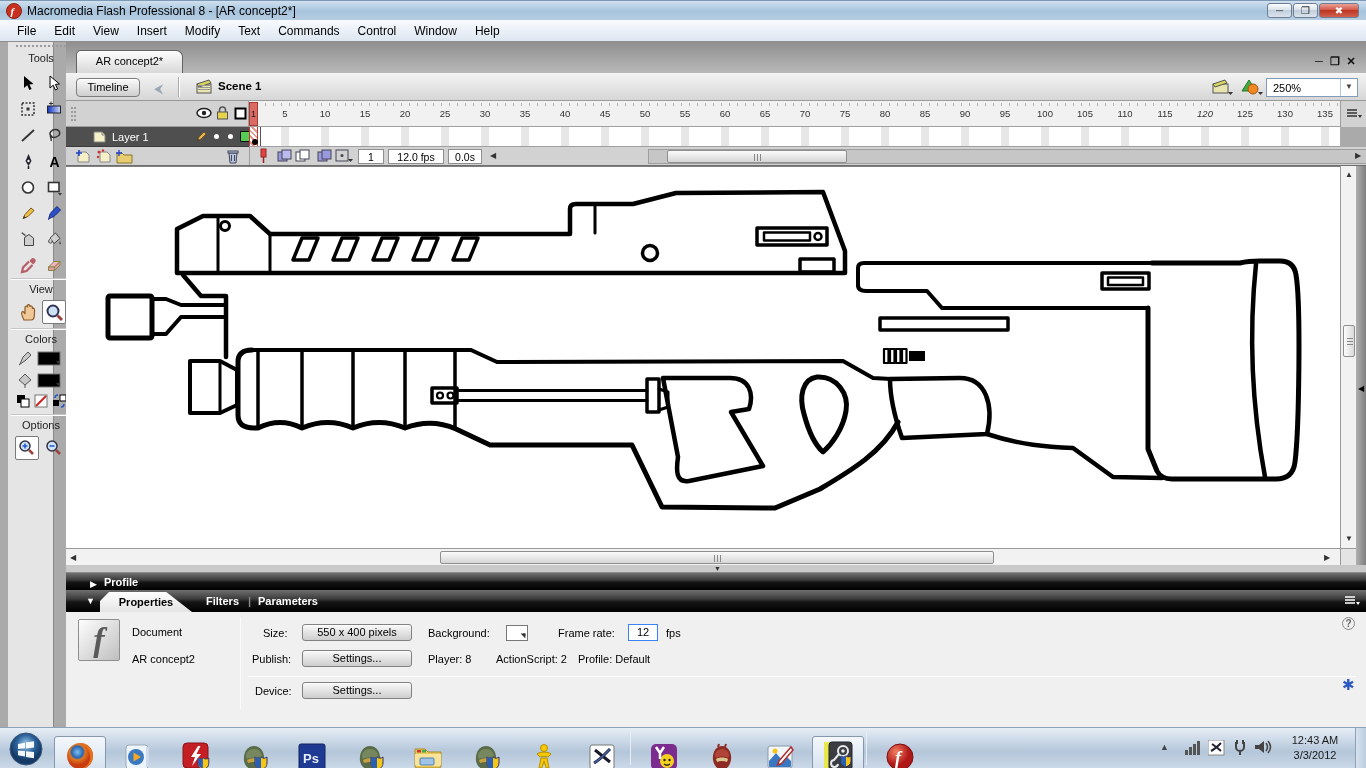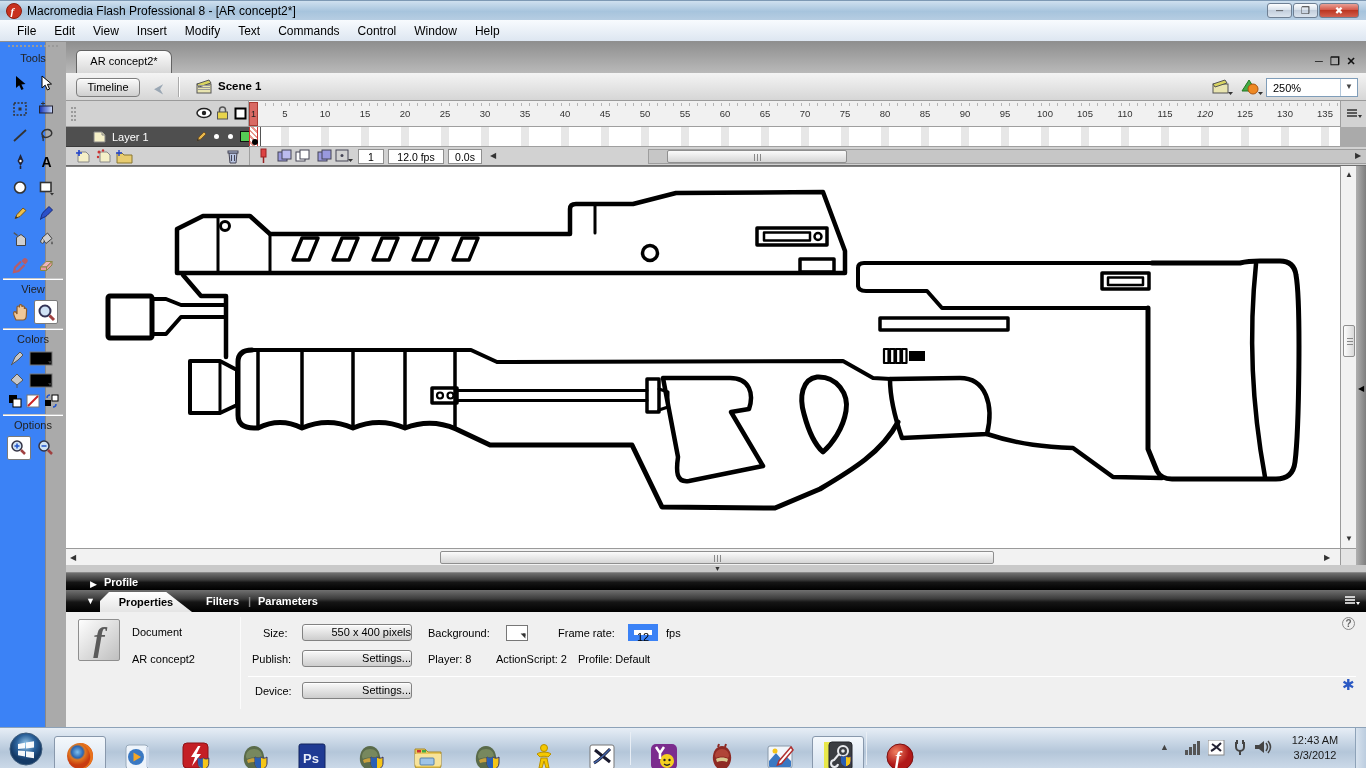--- a/index.html
+++ b/index.html
@@ -8,29 +8,29 @@
 .abs{position:absolute}
 
 #titlebar{left:0;top:0;width:1366px;height:20px;background:linear-gradient(#cfe0ef,#a7c4dd 55%,#b6cde2);border-top:1px solid #7e99b4}
 #title-text{left:27px;top:3px;font-size:12px}
 .winbtn{top:2px;height:15px;border:1px solid #6e7f93;border-radius:3px;background:linear-gradient(#fdfeff,#d9e2ec 45%,#c3cfdd 50%,#dbe4ee);text-align:center;line-height:13px;font-size:10px;color:#333}
 #btn-close{background:linear-gradient(#e9a096,#d4594a 45%,#bc3722 50%,#d2604f);color:#fff}
 
 #menubar{left:0;top:20px;width:1366px;height:22px;background:linear-gradient(#f8fbfe,#dde6f1);border-bottom:1px solid #8f8f8f;display:flex;align-items:center;padding-left:8px}
 .menu-item{padding:3px 9px;font-size:12px}
 
-#tools{left:0;top:42px;width:46px;height:685px;background:#3b82f6;border-right:1px solid #898989}
+#tools{left:8px;top:42px;width:46px;height:685px;background:#e5e5e5;border-right:1px solid #898989}
 .tools-grip{left:8px;top:3px;width:50px;height:3px;border-top:2px dotted #9a9a9a}
 .sec-label{width:66px;text-align:center;font-size:11px;color:#222}
 .tool-cell{width:24px;height:24px;display:flex;align-items:center;justify-content:center}
 .tool-sel{background:#fff;border:1px solid #7a7a7a;border-radius:2px}
 .sep{left:3px;width:60px;border-top:1px solid #c5c5c5;border-bottom:1px solid #fff}
 
 #tabstrip{left:66px;top:42px;width:1300px;height:31px;background:linear-gradient(#8f8f8f,#b9b9b9)}
-#doc-tab{left:10px;top:8px;width:96px;height:23px;background:linear-gradient(#fdfdfd,#d8d8d8);border:1px solid #636363;border-bottom:none;border-radius:5px 7px 0 0;text-align:center;line-height:21px}
+#doc-tab{left:10px;top:8px;width:107px;height:23px;background:linear-gradient(#fdfdfd,#d8d8d8);border:1px solid #636363;border-bottom:none;border-radius:5px 7px 0 0;text-align:center;line-height:21px}
 .mdi{top:13px;width:14px;height:13px;color:#111;font-weight:bold;font-size:11px;text-align:center;line-height:13px}
 #toolbar{left:66px;top:73px;width:1300px;height:28px;background:linear-gradient(#f4f4f4,#d6d6d6);border-bottom:1px solid #9a9a9a}
 #timeline-btn{left:10px;top:5px;width:64px;height:19px;background:linear-gradient(#fafafa,#cfcfcf);border:1px solid #7e7e7e;border-radius:4px;text-align:center;line-height:17px;box-shadow:inset 0 1px 0 #fff}
 #back-arrow{left:88px;top:8px;color:#9aa7b4;font-size:13px}
 .vline{border-left:1px solid #aaa;border-right:1px solid #fff}
 #scene-label{left:152px;top:7px;font-weight:bold;font-size:11.5px}
 #zoom-dd{left:1200px;top:5px;width:92px;height:19px;background:#fff;border:1px solid #7f9db9}
 #zoom-dd span{position:absolute;left:6px;top:3px}
 #zoom-arrow{position:absolute;right:0;top:0;width:17px;height:17px;border-left:1px solid #b5c8da;text-align:center;line-height:16px;font-size:8px;color:#444}
 
@@ -63,24 +63,24 @@
 .blackbar{background:linear-gradient(#707070,#3c3c3c 40%,#151515 55%,#000);color:#fff}
 #actions-bar{left:66px;top:573px;width:1300px;height:17px;line-height:17px}
 #props-tabbar{left:66px;top:590px;width:1300px;height:22px}
 #props-tab-active{position:absolute;left:34px;top:2px;width:92px;height:20px;background:linear-gradient(#fff,#e4e4e4);clip-path:polygon(0 100%,0 9px,9px 0,72% 0,100% 100%);color:#000;font-weight:bold;text-align:center;line-height:20px}
 .props-tab{position:absolute;top:5px;color:#fff;font-weight:bold}
 #props-content{left:66px;top:612px;width:1300px;height:115px;background:#f0f0f0}
 #flash-tile{position:absolute;left:12px;top:7px;width:42px;height:42px;background:linear-gradient(135deg,#fefefe,#bfbfbf);border:1px solid #8e8e8e;border-radius:2px;text-align:center}
 #flash-tile span{font-family:"Liberation Serif",serif;font-style:italic;font-weight:bold;font-size:34px;color:#5a5a5a;line-height:40px}
 .plabel{position:absolute;font-size:11px}
 .pdivider{position:absolute;left:174px;top:5px;width:1px;height:92px;background:#c2c2c2;border-right:1px solid #fbfbfb}
-.pbtn{position:absolute;width:110px;height:17px;background:linear-gradient(#fafafa,#cdcdcd);border:1px solid #828282;border-radius:3px;text-align:right;line-height:15px;box-shadow:inset 0 1px 0 #fff}
+.pbtn{position:absolute;width:110px;height:17px;background:linear-gradient(#fafafa,#cdcdcd);border:1px solid #828282;border-radius:3px;text-align:center;line-height:15px;box-shadow:inset 0 1px 0 #fff}
 #bg-swatch{position:absolute;left:440px;top:13px;width:22px;height:16px;background:#fff;border:1px solid #777}
 #bg-swatch i{position:absolute;right:1px;bottom:1px;border:3px solid transparent;border-top-color:#333;border-right-color:#333;transform:scale(.8)}
-#fr-input{position:absolute;left:562px;top:12px;width:30px;height:17px;background:#fff;border:6px solid #3b82f6;text-align:center;line-height:15px}
+#fr-input{position:absolute;left:562px;top:12px;width:30px;height:17px;background:#fff;border:1px solid #3b82f6;text-align:center;line-height:15px}
 .hr2{position:absolute;left:182px;top:64px;width:1108px;height:1px;background:#dadada;border-bottom:1px solid #fff}
 #help-icon{position:absolute;left:1276px;top:5px;width:13px;height:13px;border:1px solid #888;border-radius:50%;color:#666;text-align:center;line-height:12px;font-size:10px;font-weight:bold}
 #blue-star{position:absolute;left:1276px;top:64px;color:#2b59c3;font-size:15px}
 
 #taskbar{left:0;top:727px;width:1366px;height:41px;background:linear-gradient(#e7eef6,#c4d3e3 40%,#b4c6d9 60%,#cbd9e8);border-top:1px solid #8da2b8}
 .tbtn{position:absolute;top:8px;width:52px;height:37px;border-radius:3px;display:flex;align-items:flex-end;justify-content:center}
 .tbtn-active{background:linear-gradient(#f4f8fc,#d3e0ee);border:1px solid #8898ac}
 .tray-text{position:absolute;font-size:11px;color:#1a1a1a;text-align:center;width:70px}
 #show-desktop{position:absolute;right:0;top:0;width:11px;height:41px;border-left:1px solid #8da2b8;background:linear-gradient(90deg,#d7e2ee,#bccddf)}
 svg{display:block}

